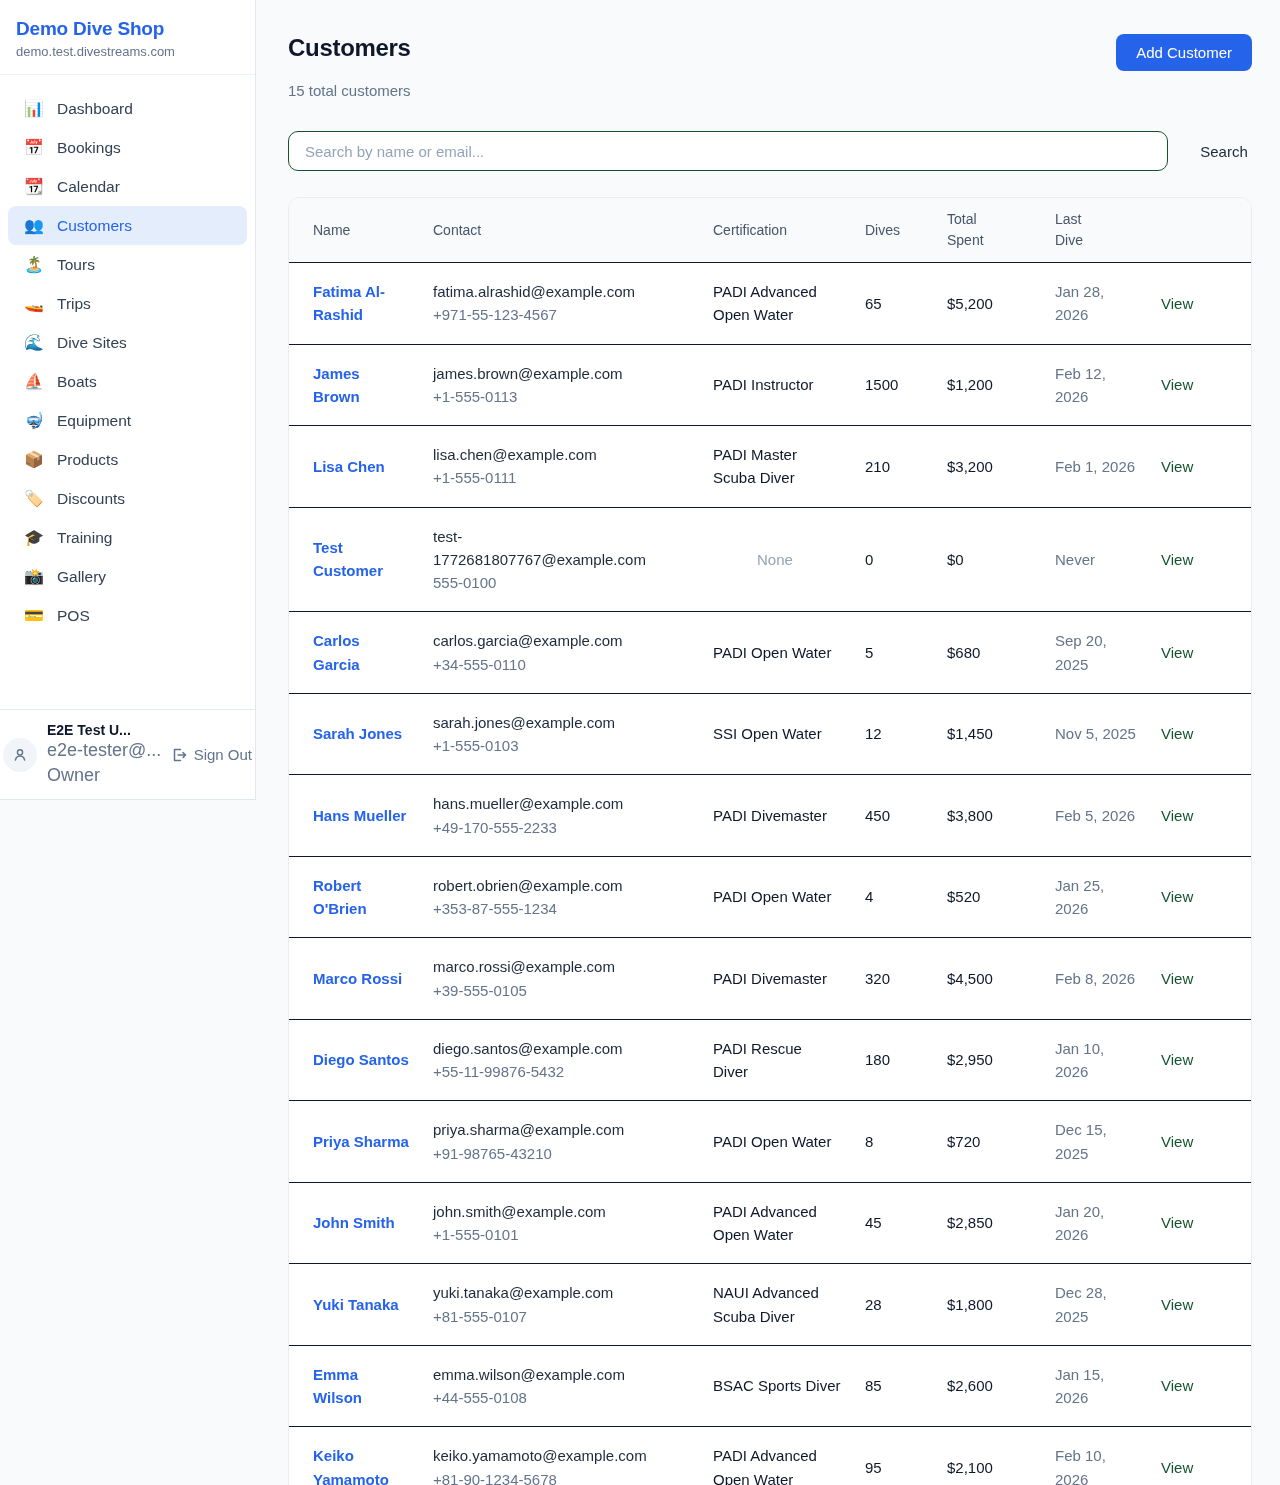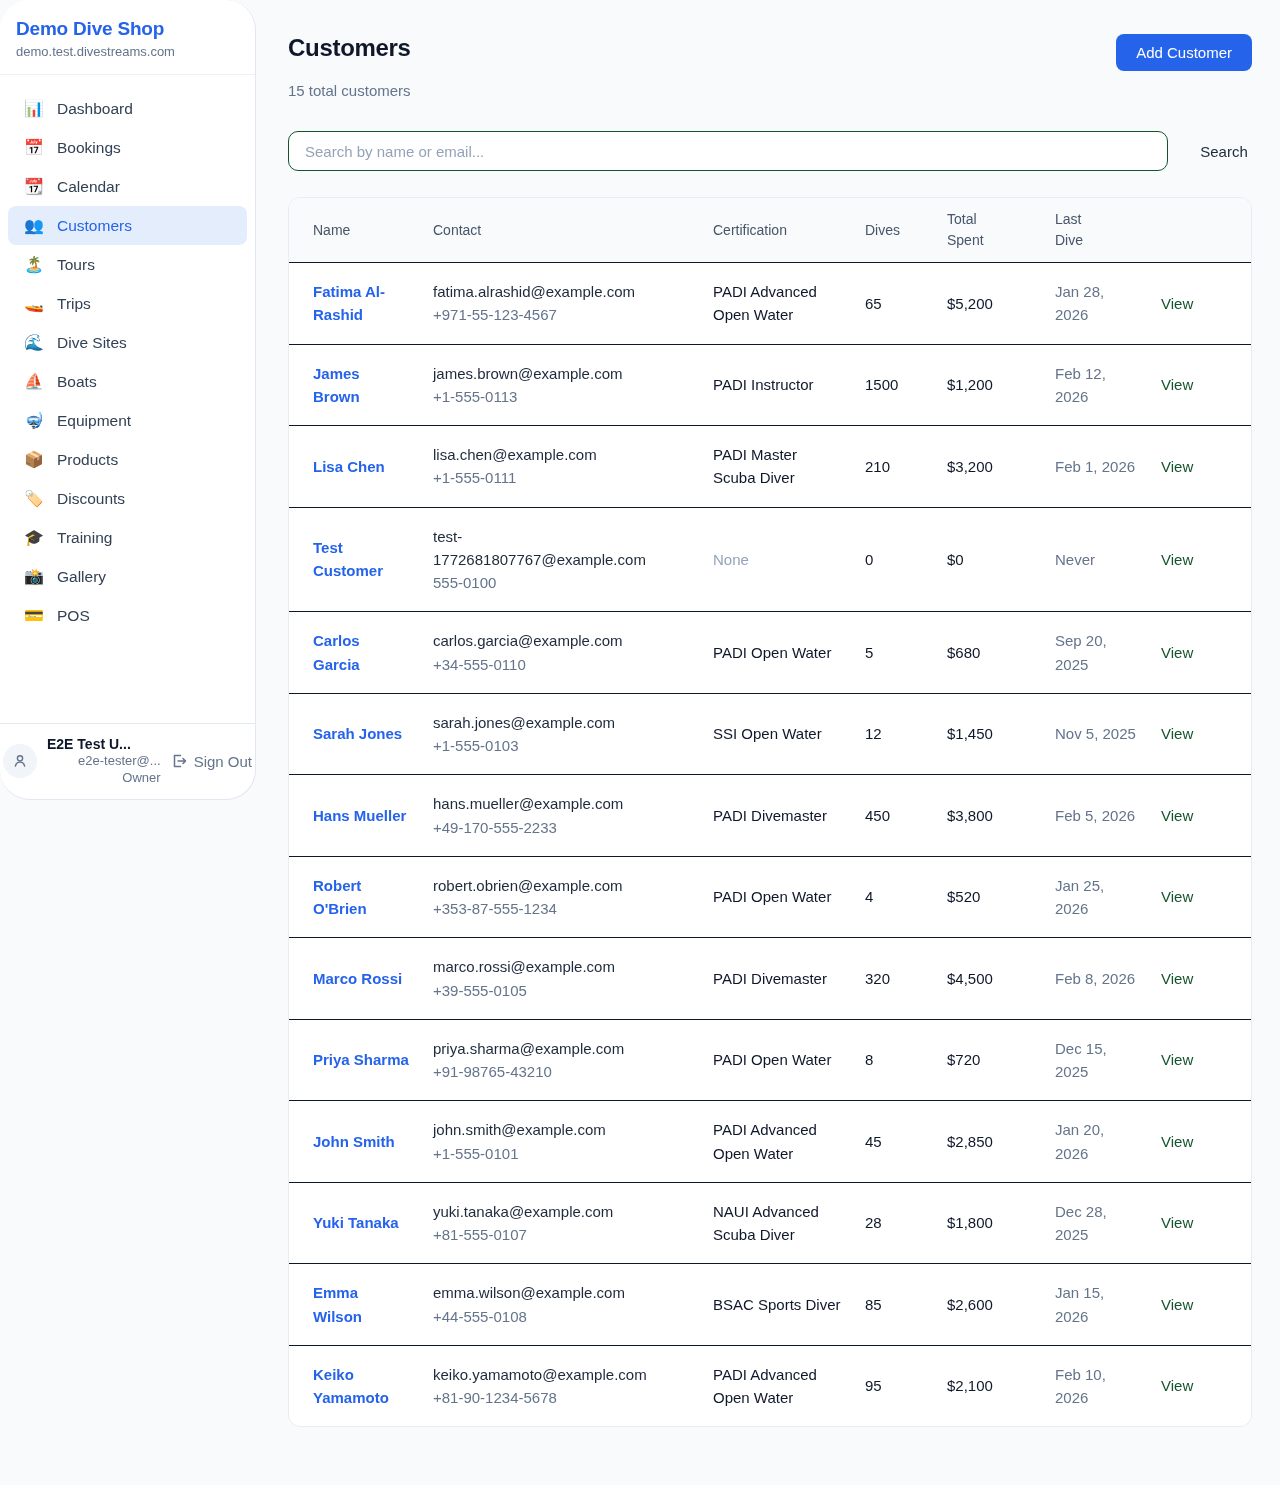--- a/index.html
+++ b/index.html
@@ -7,21 +7,21 @@
   body {
     width:1280px; height:1485px; position:relative;
     background:#f8fafc; color:#0f172a;
     font-family:"Liberation Sans", sans-serif;
     -webkit-font-smoothing:antialiased;
   }
   
   .sidebar {
     position:absolute; top:0; left:0; width:256px; height:800px;
     background:#ffffff; border-right:1px solid #e2e8f0; border-bottom:1px solid #e2e8f0;
-    display:flex; flex-direction:column;border-radius:30px;
+    display:flex; flex-direction:column;
   }
   .brand { padding:18px 16px 15px; border-bottom:1px solid #eef1f5; }
   .brand-name { font-size:19px; font-weight:700; color:#2563eb; letter-spacing:-0.2px; }
   .brand-domain { font-size:13px; color:#64748b; margin-top:4px; }
   .nav { padding:14px 8px 0; flex:1; }
   .nav-item {
     display:flex; align-items:center; gap:13px;
     padding:10px 16px; border-radius:8px;
     font-size:15.5px; color:#334155; cursor:pointer;
   }
@@ -30,21 +30,21 @@
   .user-section {
     border-top:1px solid #e2e8f0; padding:12px 3px;
     display:flex; align-items:center; gap:10px;
   }
   .avatar {
     width:34px; height:34px; border-radius:50%; background:#f1f5f9;
     display:flex; align-items:center; justify-content:center; flex-shrink:0; color:#64748b;
   }
   .user-info { flex:1; min-width:0; }
   .user-name { font-size:14px; font-weight:700; color:#0f172a; white-space:nowrap; }
-  .user-email, .user-role { font-size:13px; color:#64748b; line-height:1.35; white-space:nowrap;text-align:right; }
+  .user-email, .user-role { font-size:18px; color:#64748b; line-height:1.35; white-space:nowrap; }
   .signout {
     display:flex; align-items:center; gap:7px; background:none; border:none;
     color:#64748b; font-size:15px; cursor:pointer; padding:0; flex-shrink:0;
     font-family:"Liberation Sans", sans-serif;
   }
   
   .main { margin-left:256px; padding:34px 28px 24px 32px; }
   .page-header { display:flex; justify-content:space-between; align-items:flex-start; }
   .page-title { font-size:24px; font-weight:700; letter-spacing:-0.3px; color:#0f172a; }
   .page-subtitle { font-size:15px; color:#64748b; margin-top:20px; }
@@ -77,21 +77,21 @@
   }
   thead th:first-child { padding-left:24px; }
   thead th .th-narrow { display:inline-block; max-width:48px; }
   tbody tr { border-top:1px solid #0f172a; }
   td { padding:17px 12px; font-size:15px; vertical-align:middle; line-height:1.55; }
   td:first-child { padding-left:24px; }
   .name-link { color:#2563eb; font-weight:600; text-decoration:none; display:inline-block; max-width:96px; }
   .email { color:#1e293b; max-width:214px; overflow-wrap:break-word; }
   .phone { color:#64748b; }
   .cert  { display:inline-block; max-width:128px; }
-  .cert.muted { color:#94a3b8; }
+  .cert.muted { color:#94a3b8;margin-left:44px; }
   .date  { color:#64748b; display:inline-block; max-width:82px; }
   .view-link { color:#14532d; font-weight:500; text-decoration:none; }
 </style>
 </head>
 <body>
 
 <aside class="sidebar">
   <div class="brand">
     <div class="brand-name">Demo Dive Shop</div>
     <div class="brand-domain">demo.test.divestreams.com</div>
@@ -317,20 +317,32 @@
       <div class="email">marco.rossi@example.com</div>
       <div class="phone">+39-555-0105</div>
     </td>
     <td><span class="cert">PADI Divemaster</span></td>
     <td>320</td>
     <td>$4,500</td>
     <td><span class="date">Feb 8, 2026</span></td>
     <td><a href="#" class="view-link">View</a></td>
   </tr>
           <tr>
+    <td><a href="#" class="name-link">Diego Santos</a></td>
+    <td>
+      <div class="email">diego.santos@example.com</div>
+      <div class="phone">+55-11-99876-5432</div>
+    </td>
+    <td><span class="cert">PADI Rescue Diver</span></td>
+    <td>180</td>
+    <td>$2,950</td>
+    <td><span class="date">Jan 10, 2026</span></td>
+    <td><a href="#" class="view-link">View</a></td>
+  </tr>
+          <tr>
     <td><a href="#" class="name-link">Priya Sharma</a></td>
     <td>
       <div class="email">priya.sharma@example.com</div>
       <div class="phone">+91-98765-43210</div>
     </td>
     <td><span class="cert">PADI Open Water</span></td>
     <td>8</td>
     <td>$720</td>
     <td><span class="date">Dec 15, 2025</span></td>
     <td><a href="#" class="view-link">View</a></td>

